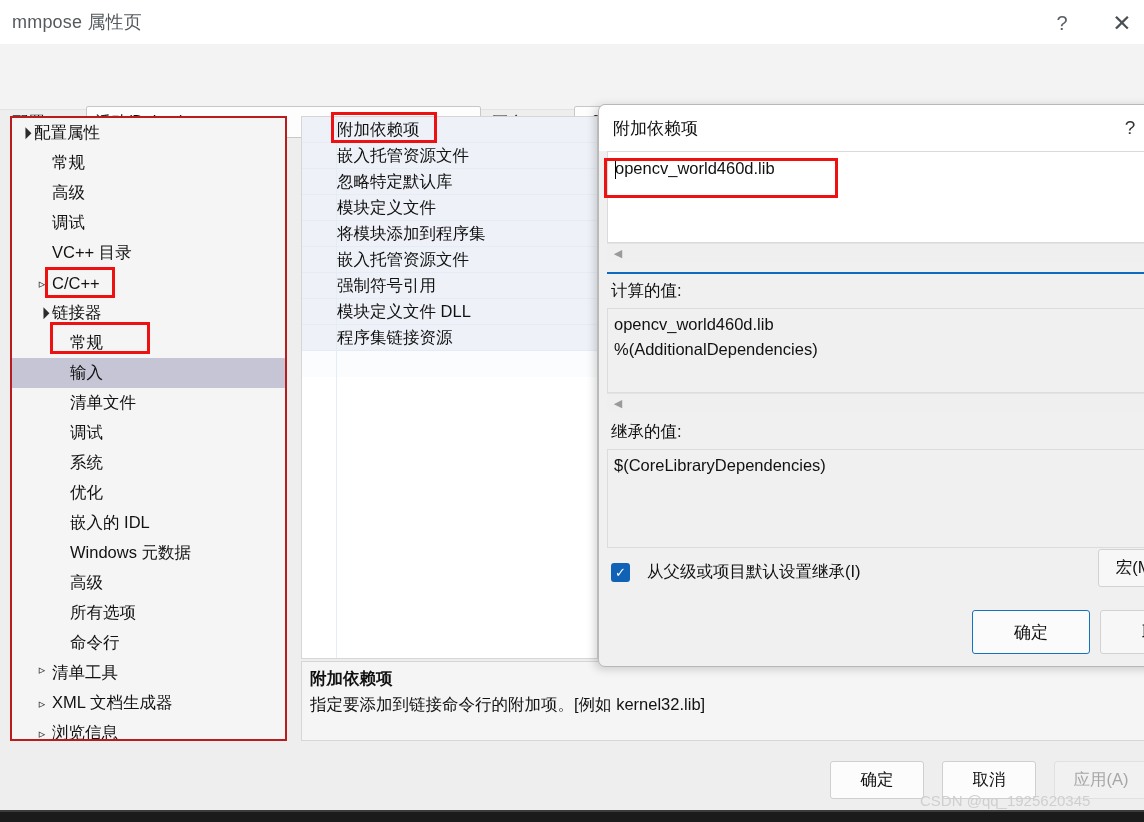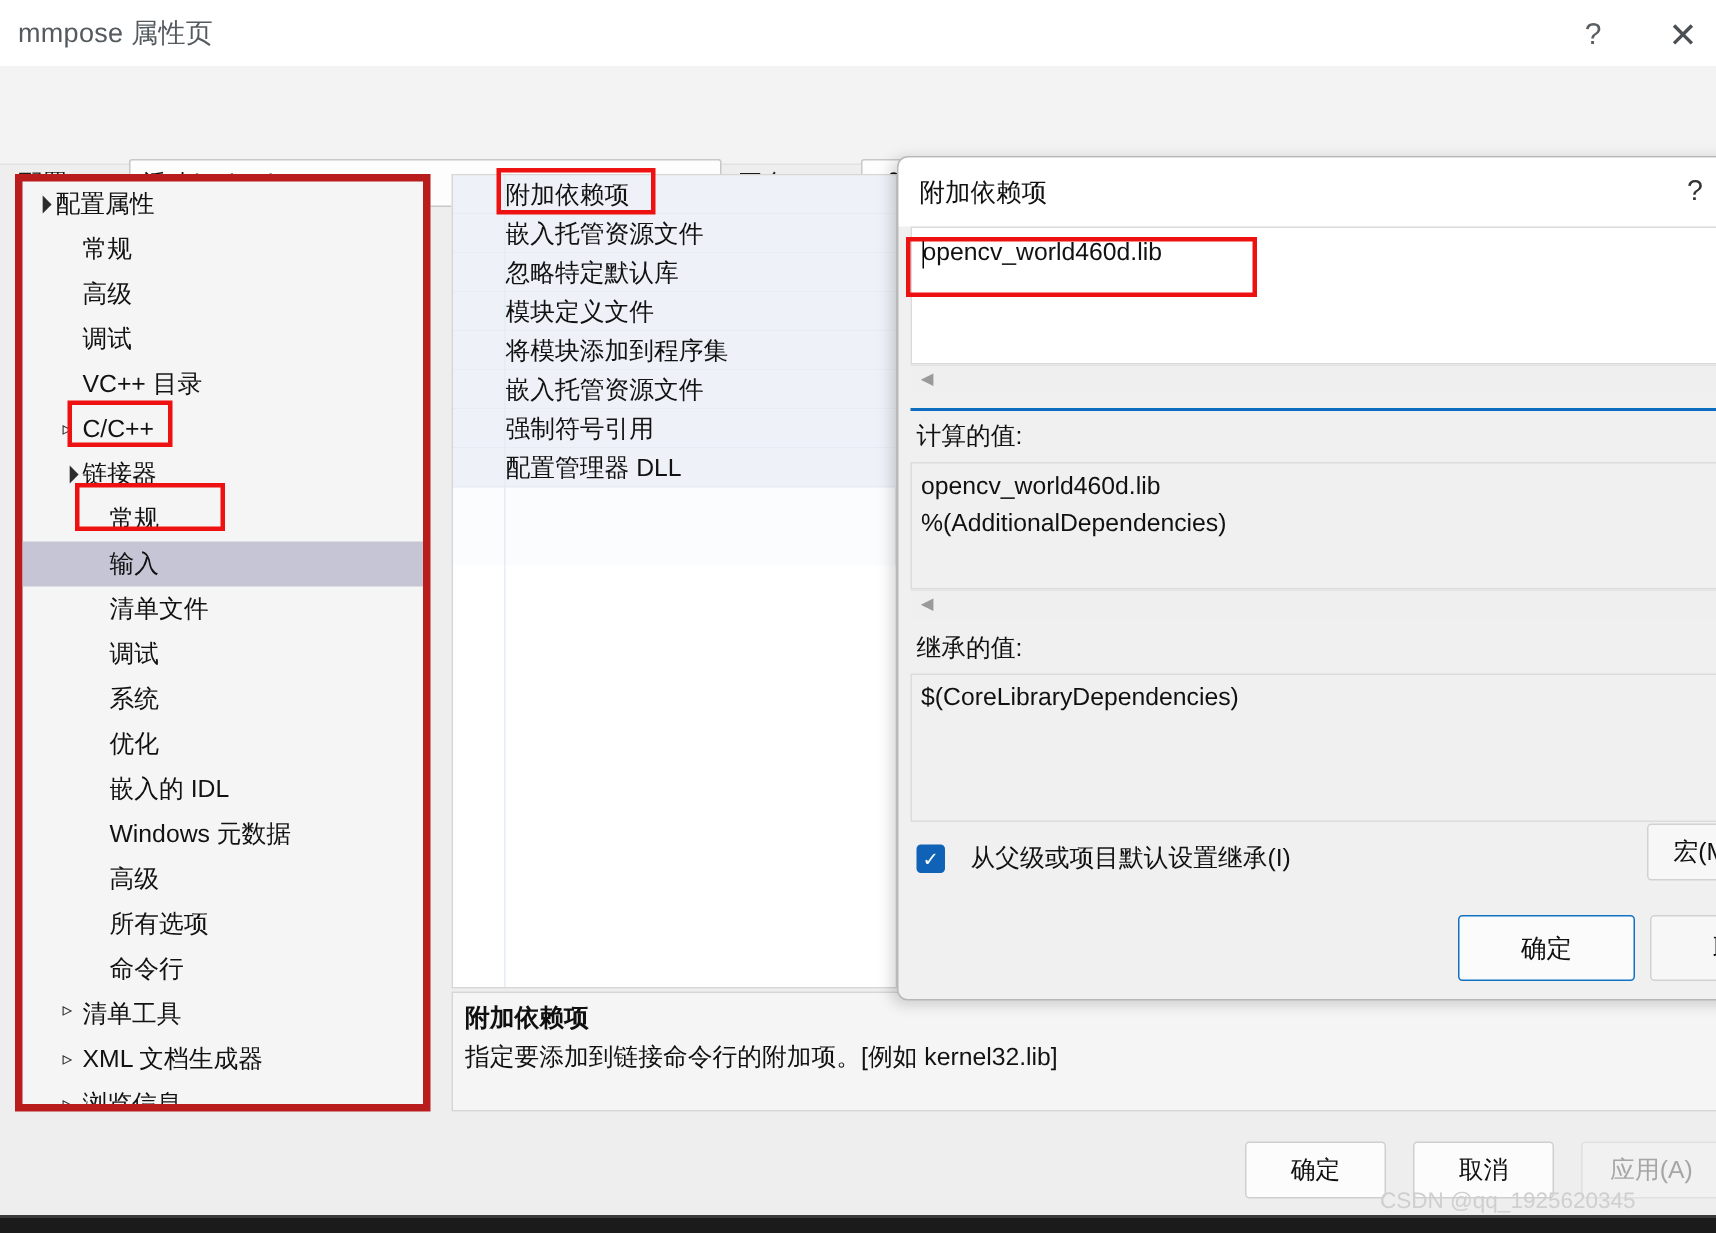--- a/index.html
+++ b/index.html
@@ -111,21 +111,21 @@
     white-space: nowrap;
     overflow: hidden;
   }
 
   
   .treepanel {
     position: absolute;
     left: 10px; top: 116px;
     width: 277px; height: 625px;
     background: #f5f5f5;
-    border: 5px solid #b91c1c;
+    border: 2px solid #b91c1c;
     overflow: hidden;
   }
   .tree-row {
     position: relative;
     height: 30px;
     display: flex;
     align-items: center;
     font-size: 16.5px;
     color: #121212;
     white-space: nowrap;
@@ -599,21 +599,24 @@
         <div class="prop-row">
           <span>将模块添加到程序集</span>
         </div>
         <div class="prop-row">
           <span>嵌入托管资源文件</span>
         </div>
         <div class="prop-row">
           <span>强制符号引用</span>
         </div>
         <div class="prop-row">
-          <span>配置管理器 DLL</span>
+          <span>模块定义文件 DLL</span>
+        </div>
+        <div class="prop-row">
+          <span>程序集链接资源</span>
         </div>
       </div>
     <div class="prop-filler"></div>
     <div class="prop-divider"></div>
   </div>
 
   <div class="descpanel">
     <div class="desc-title">附加依赖项</div>
     <div class="desc-body">指定要添加到链接命令行的附加项。[例如 kernel32.lib]</div>
   </div>

